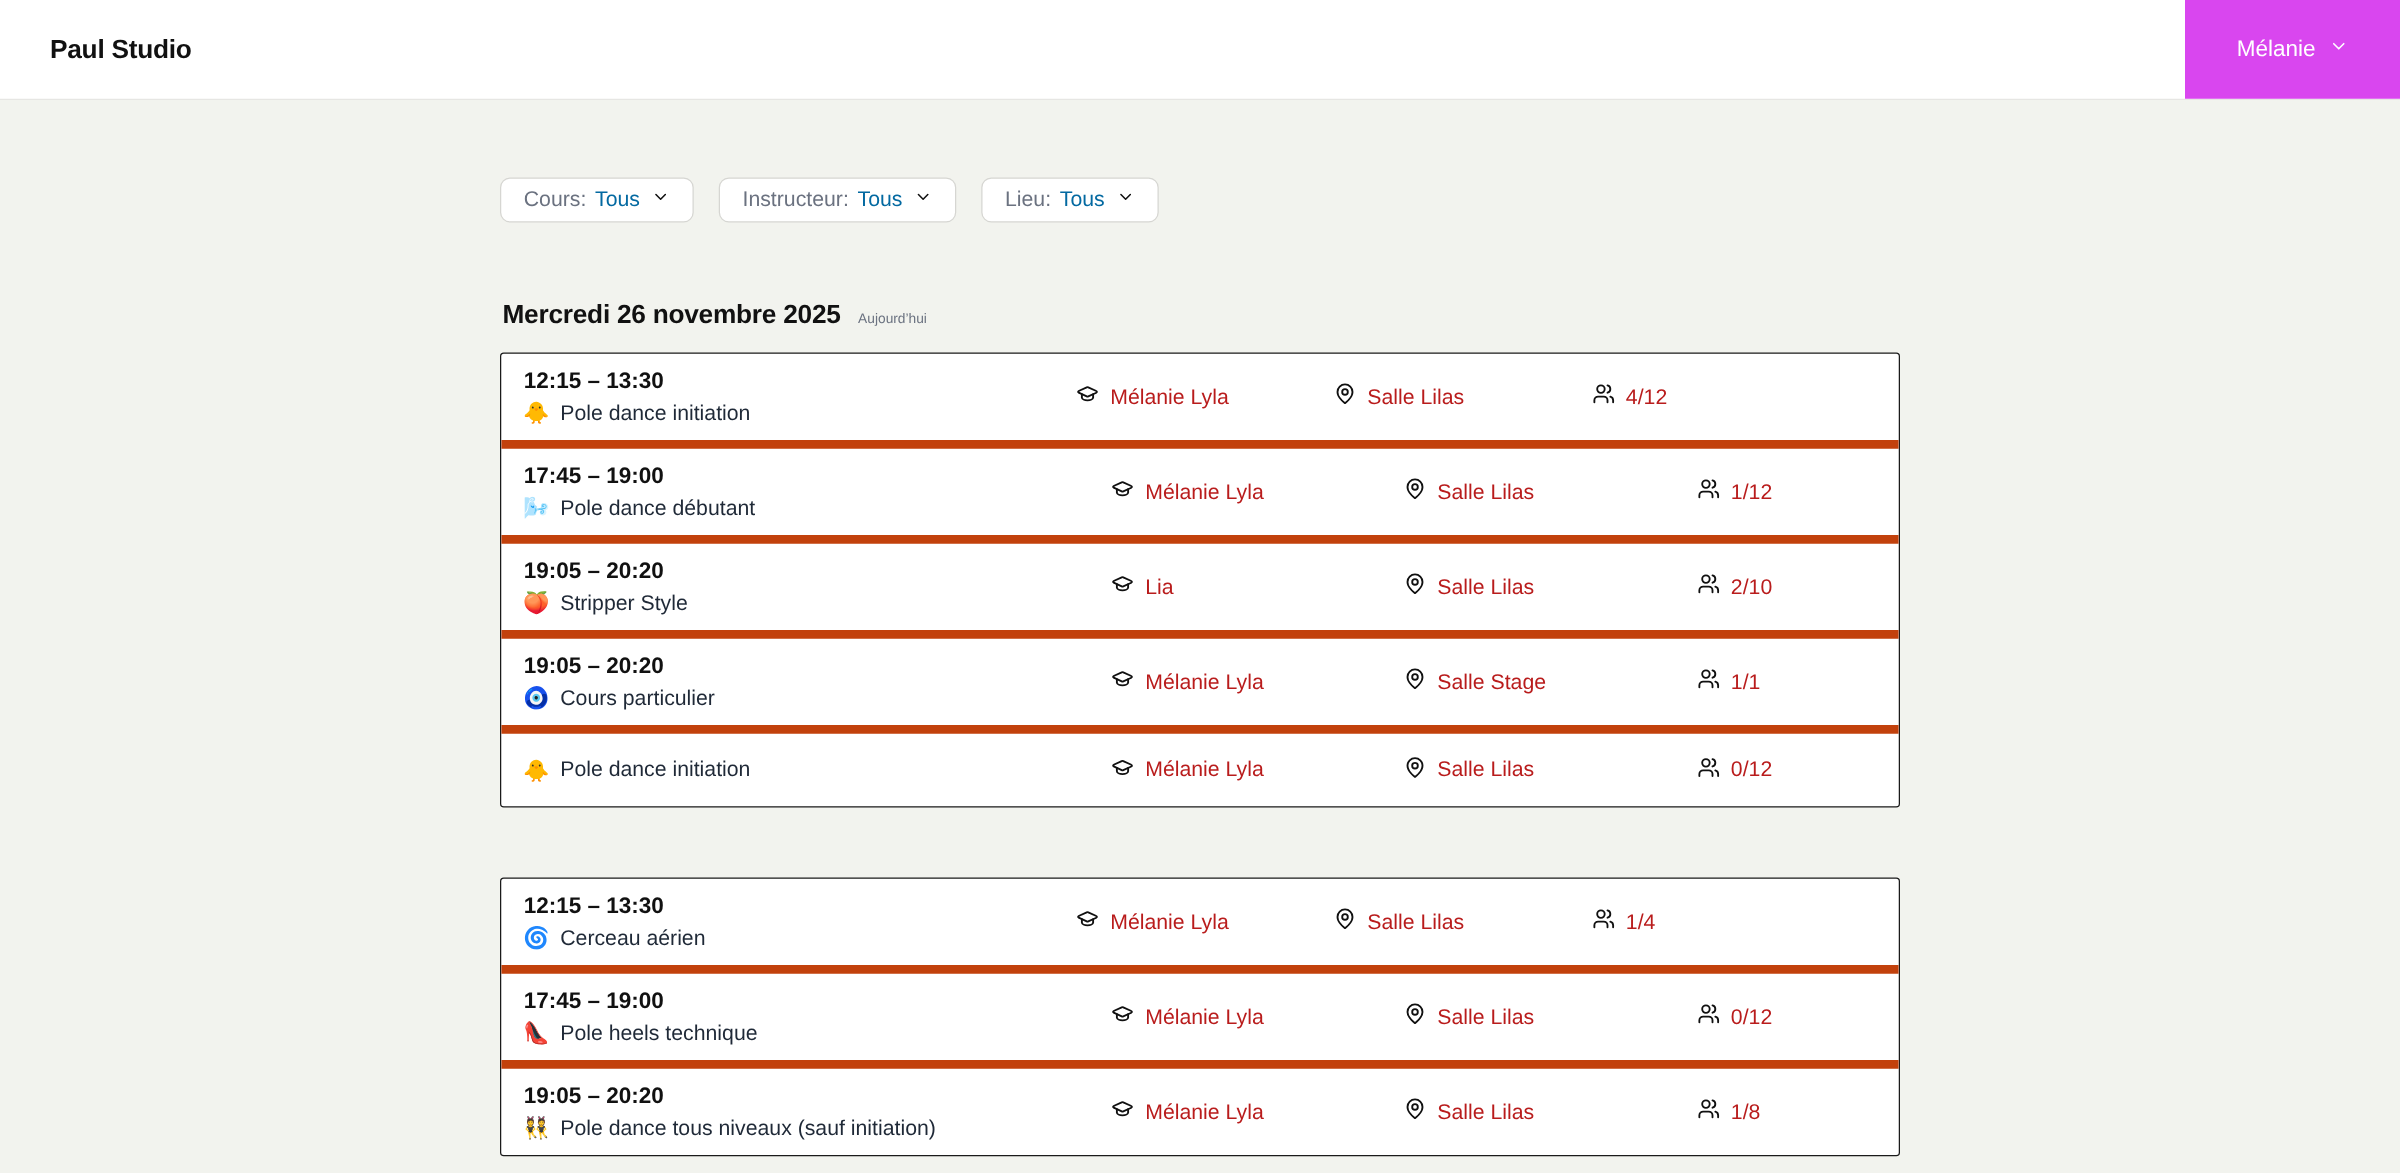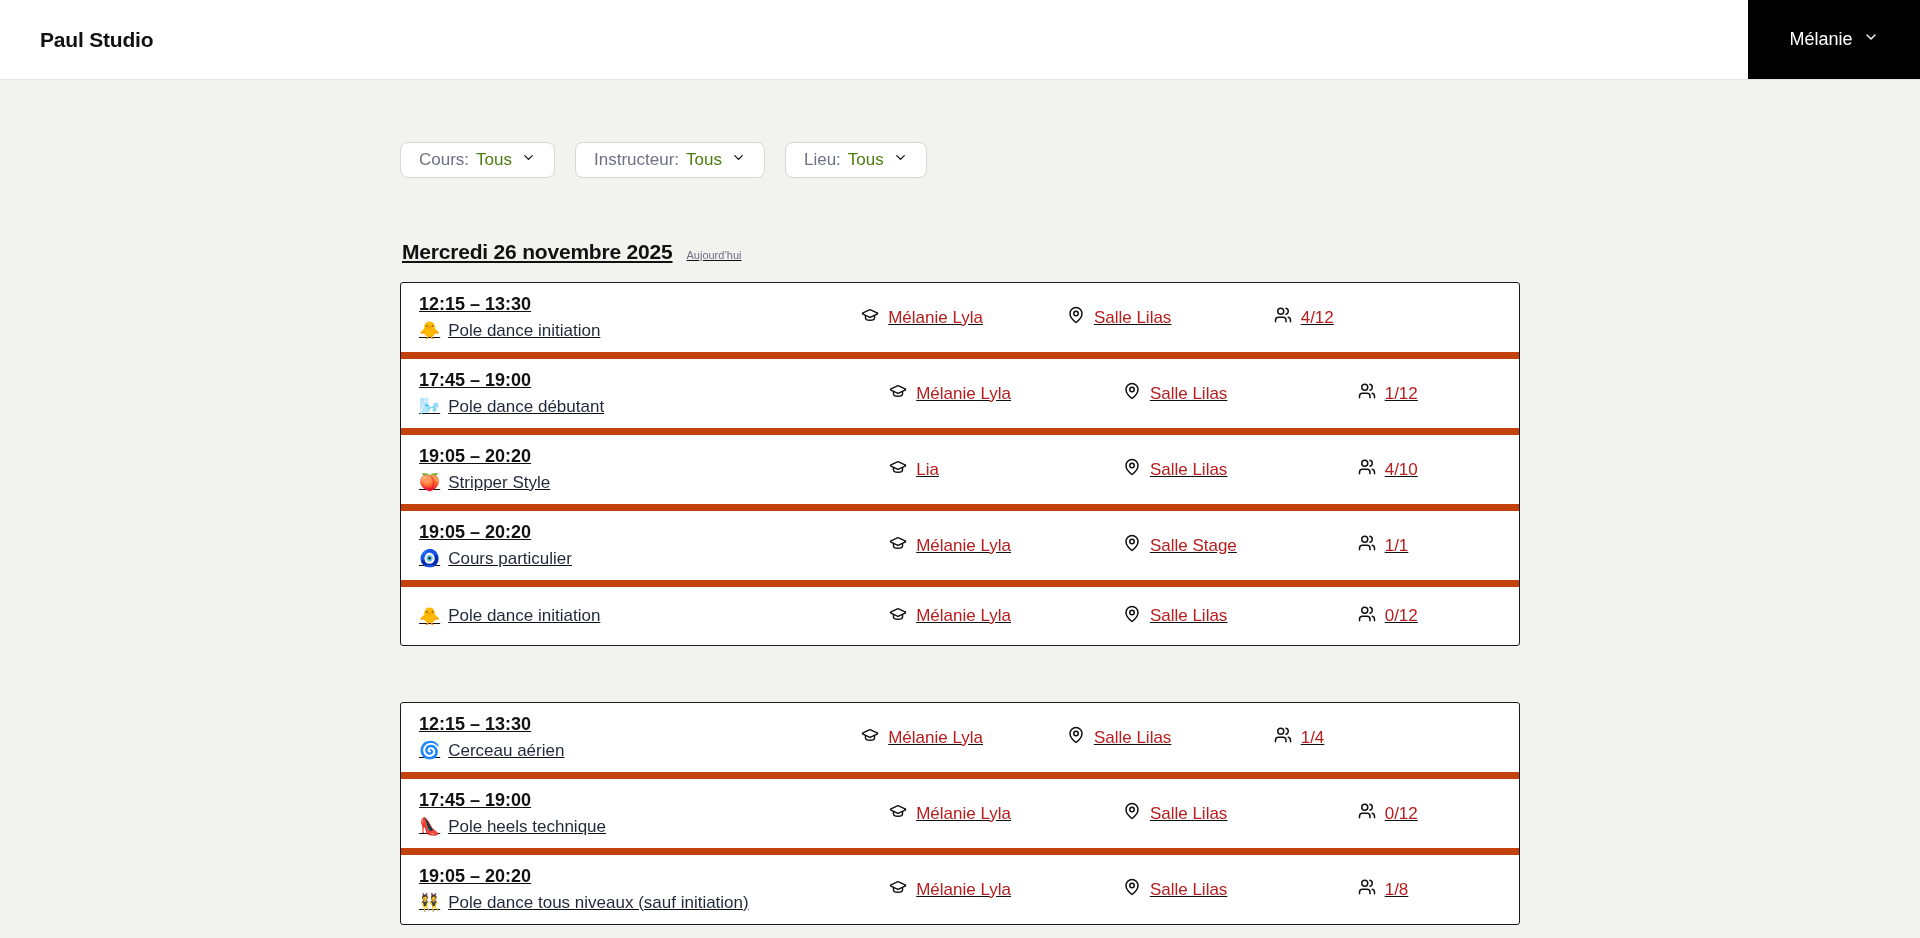--- a/index.html
+++ b/index.html
@@ -47,21 +47,21 @@
     background: #111111;
     color: #ffffff;
     font-weight: 500;
   }
   .user-menu {
     position: absolute;
     right: 0;
     top: 0;
     height: 100%;
     min-width: 172px;
-    background: #000000;
+    background: #d946ef;
     color: #ffffff;
     display: flex;
     align-items: center;
     justify-content: center;
     gap: 10px;
     font-size: 18px;
     cursor: pointer;
     padding: 0 24px;
     text-align: right;
   }
@@ -86,25 +86,25 @@
     gap: 7px;
     background: #ffffff;
     border: 1px solid #d6d6d2;
     border-radius: 8px;
     height: 36px;
     padding: 0 18px;
     font-size: 17px;
     cursor: pointer;
   }
   .filter-label { color: #6b7280; }
-  .filter-value { color: #4d7c0f; font-weight: 500; }
+  .filter-value { color: #0369a1; font-weight: 500; }
   .filter-btn svg { stroke: #111111; margin-left: 2px; }
 
   
-  .day-section { margin-bottom: 56px; text-decoration: underline; }
+  .day-section { margin-bottom: 56px; }
   .day-header {
     display: flex;
     align-items: baseline;
     gap: 14px;
     margin-bottom: 18px;
     padding-left: 2px;
   }
   .day-title { font-size: 21px; font-weight: 700; letter-spacing: -0.2px; }
   .day-badge { font-size: 11px; color: #6b7280; }
 
@@ -300,21 +300,21 @@
     </div>
     <div class="cell-meta">
       <span>
         <svg width="18" height="18" viewBox="0 0 24 24" fill="none" stroke-width="2" stroke-linecap="round" stroke-linejoin="round">
                   <path d="M16 21v-2a4 4 0 0 0-4-4H6a4 4 0 0 0-4 4v2"></path>
                   <circle cx="9" cy="7" r="4"></circle>
                   <path d="M22 21v-2a4 4 0 0 0-3-3.87"></path>
                   <path d="M16 3.13a4 4 0 0 1 0 7.75"></path>
                 </svg>
       </span>
-      <span>4/10</span>
+      <span>2/10</span>
     </div>
   </div>
 
   <div class="session-row">
     <div class="cell-course">
       <span class="session-time">19:05 – 20:20</span>
       <span class="course-line">
         <span class="course-emoji">🧿</span>
         <span>Cours particulier</span>
       </span>

